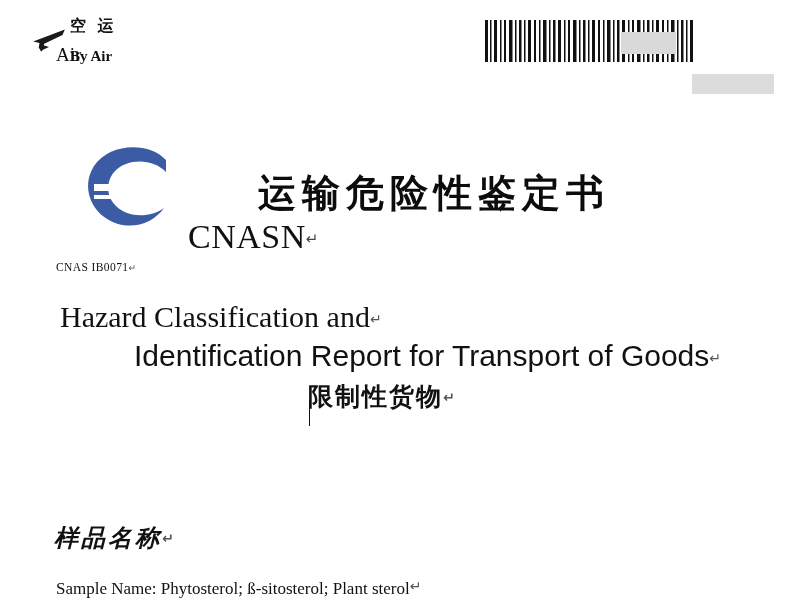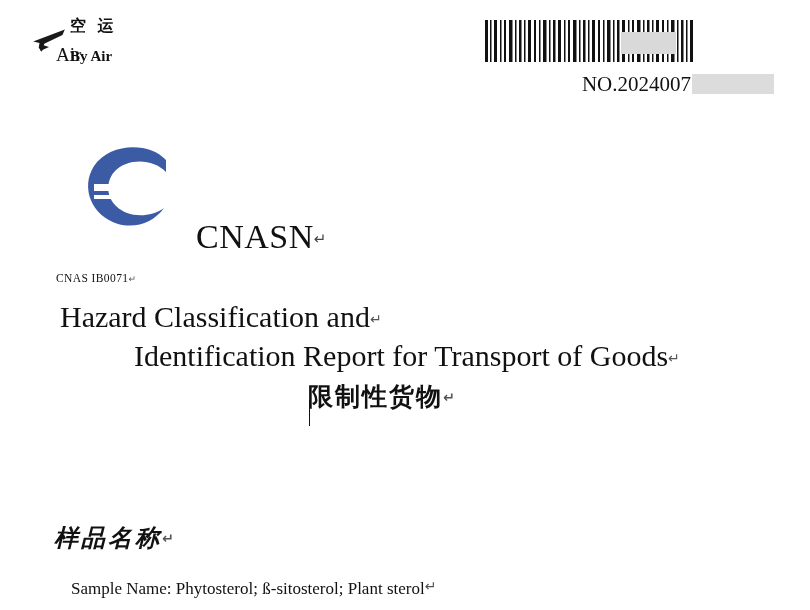--- a/index.html
+++ b/index.html
@@ -111,31 +111,30 @@
     height: 95px;
   }
   .cnas-word {
     position: absolute;
     left: 188px;
     top: 218px;
     font-family: "Liberation Serif", serif;
     font-size: 34px;
     letter-spacing: 0.5px;
     color: #111;
-    margin-left: 8px;
   }
   .cnas-word .pilcrow {
     font-size: 15px;
     vertical-align: 4px;
     color: #444;
   }
   .cnas-code {
     position: absolute;
     left: 56px;
-    top: 272px;
+    top: 261px;
     font-family: "Liberation Serif", serif;
     font-size: 11.5px;
     letter-spacing: 0.4px;
     color: #111;
   }
   .cnas-code .pilcrow {
     font-size: 9px;
     color: #555;
   }
 
@@ -160,21 +159,21 @@
     font-family: "Liberation Serif", serif;
     font-size: 30px;
     color: #111;
     white-space: nowrap;
     margin-left: 8px;
   }
   .en-title-2 {
     position: absolute;
     left: 134px;
     top: 339px;
-    font-family: Liberation Serif, serif;
+    font-family: Liberation Sans, sans-serif;
     font-size: 30px;
     color: #111;
     white-space: nowrap;
   }
   .pilc-sm {
     font-size: 14px;
     vertical-align: 3px;
     color: #555;
   }
 
@@ -213,21 +212,20 @@
     white-space: nowrap;
   }
   .en-sample {
     position: absolute;
     left: 56px;
     top: 578px;
     font-family: "Liberation Serif", serif;
     font-size: 17px;
     color: #111;
     white-space: nowrap;
-    margin-left: 15px;
   }
 </style>
 </head>
 <body>
 
 <div class="page">
 
   <div class="air-mark">
     <span class="plane-icon">
       <svg viewBox="0 0 48 48" width="38" height="38" aria-hidden="true">
@@ -287,39 +285,40 @@
         <rect x="194" y="0" width="1.5" height="42"></rect>
         <rect x="198" y="0" width="2.5" height="42"></rect>
         <rect x="203" y="0" width="1.5" height="42"></rect>
         <rect x="207" y="0" width="3" height="42"></rect>
       </g>
     </svg>
     <span class="barcode-redact"></span>
   </div>
 
   <div class="doc-no">
-    <span>NO.2024007</span><span class="redact-inline"></span>
+    <span class="redact-inline"></span>
   </div>
 
   <span class="logo">
     <svg viewBox="0 0 100 95" width="100" height="95" aria-hidden="true">
       <path d="M88 20 C72 2, 32 2, 16 26 C2 48, 14 76, 40 84 C58 89, 76 82, 86 68 C72 78, 50 78, 38 66 C24 52, 30 30, 48 24 C62 19, 78 22, 88 32 Z" fill="#3b5ba5"></path>
       <rect x="16" y="44" width="66" height="7" fill="#ffffff"></rect>
       <rect x="16" y="55" width="72" height="4" fill="#ffffff"></rect>
     </svg>
   </span>
 
   <div class="cnas-word">
     <span>CNASN</span><span class="pilcrow">↵</span>
   </div>
 
   <div class="cnas-code">
     <span>CNAS IB0071</span><span class="pilcrow">↵</span>
   </div>
 
+  <div class="cn-title">运输危险性鉴定书</div>
 
   <div class="en-title-1">
     <span>Hazard Classification and</span><span class="pilc-sm">↵</span>
   </div>
   <div class="en-title-2">
     <span>Identification Report for Transport of Goods</span><span class="pilc-sm">↵</span>
   </div>
 
   <div class="caret"></div>
   <div class="cn-subtitle">

